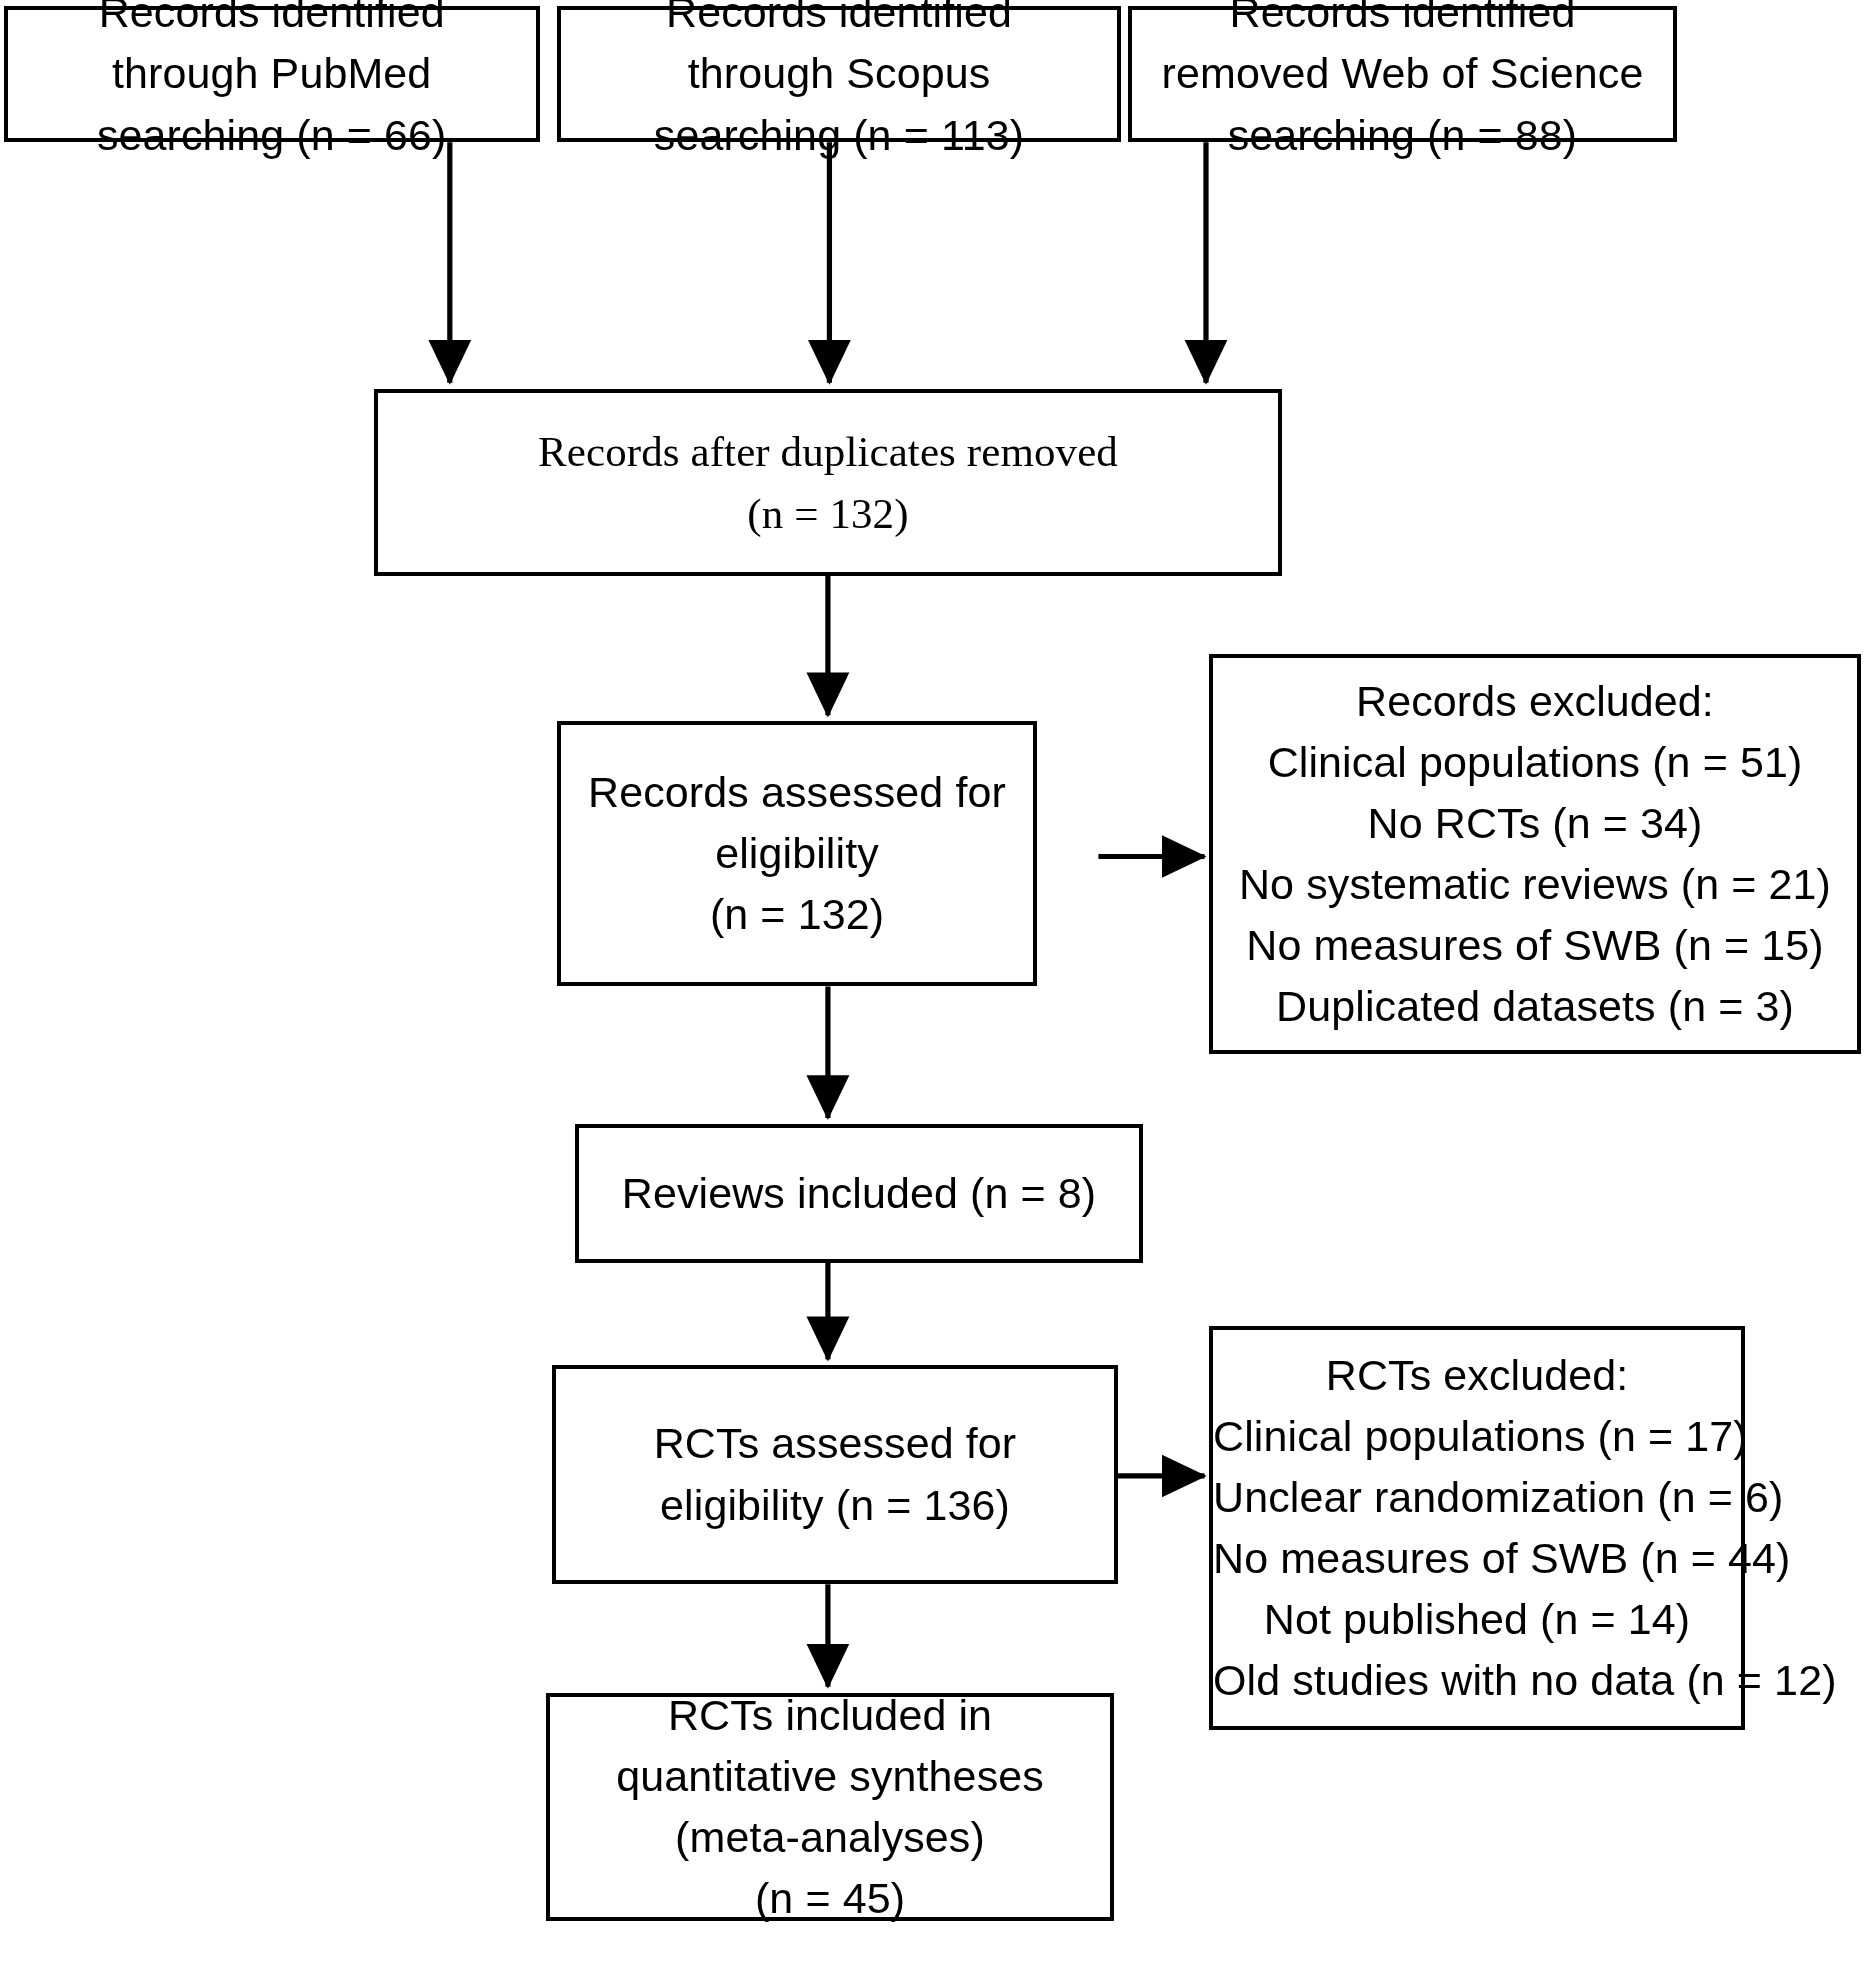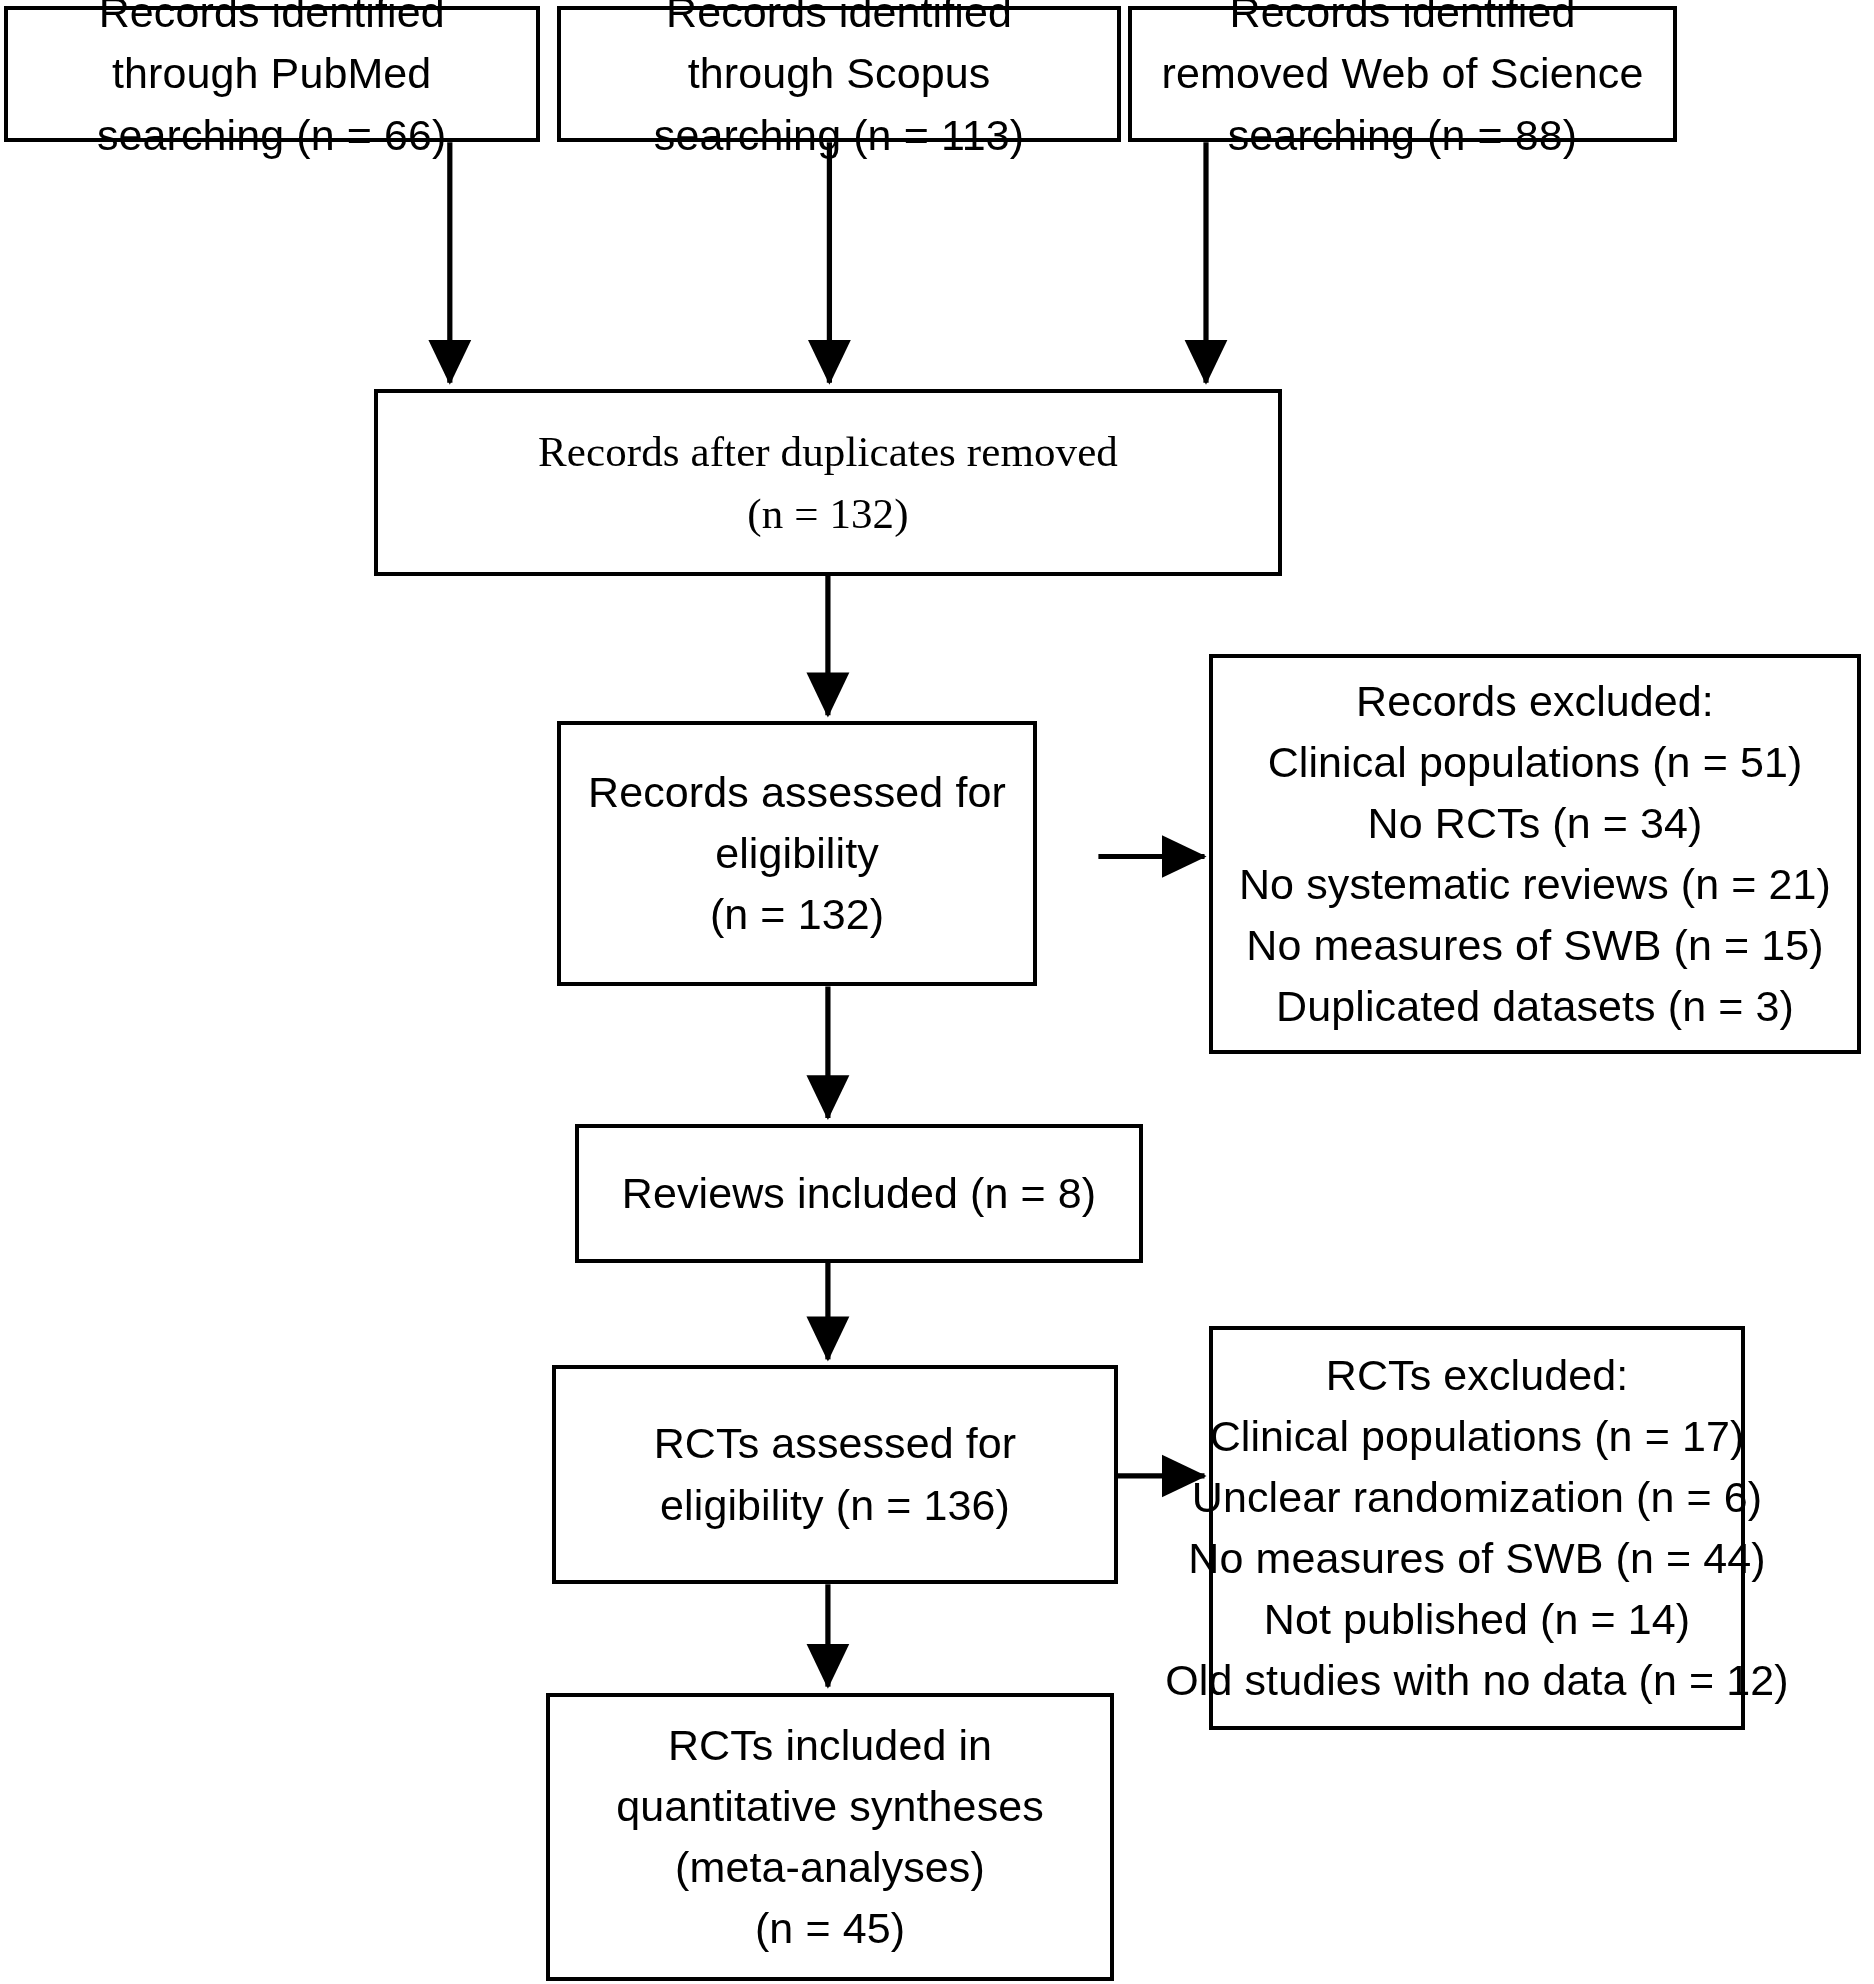--- a/index.html
+++ b/index.html
@@ -16,21 +16,20 @@
     color: #000000;
     overflow: hidden;
   }
   .node {
     position: absolute;
     box-sizing: border-box;
     border: 4.5px solid #000000;
     background: #ffffff;
     display: flex;
     flex-direction: column;
-    align-items: center;
     justify-content: center;
     text-align: center;
   }
   .node .line {
     display: block;
     white-space: nowrap;
     font-size: 43px;
     line-height: 1.42;
     font-weight: 400;
     letter-spacing: 0.1px;
@@ -47,21 +46,21 @@
   
   #n-pubmed      { left: 3.7px;    top: 6px;    width: 536px;  height: 136px; }
   #n-scopus      { left: 557px;  top: 6px;    width: 564px;  height: 136px; }
   #n-wos         { left: 1128px; top: 6px;    width: 549px;  height: 136px; }
   #n-dupes       { left: 374px;  top: 389px;  width: 908px; height: 187px; font-family: Liberation Serif, serif; }
   #n-assessed    { left: 557px;  top: 721px;  width: 480px;  height: 265px; }
   #n-excl-rec    { left: 1209px; top: 654px;  width: 652px;  height: 400px; }
   #n-reviews     { left: 546px;  top: 1124px; width: 568px;  height: 139px; margin-left: 29px; }
   #n-rcts-assess { left: 552px;  top: 1365px; width: 566px;  height: 219px; }
   #n-excl-rcts   { left: 1209px; top: 1326px; width: 536px;  height: 404px; }
-  #n-included    { left: 546px;  top: 1693px; width: 568px;  height: 288px; }
+  #n-included    { left: 546px;  top: 1693px; width: 568px;  height: 228px; }
 </style>
 </head>
 <body>
 
 <div id="canvas">
 
   <svg class="edges" viewBox="0 0 2508 2656" xmlns="http://www.w3.org/2000/svg">
     <defs>
       <marker id="arrowhead" markerWidth="9" markerHeight="9" refX="8.2" refY="4.5" orient="auto" markerUnits="strokeWidth">
         <path d="M0,0.4 L8.6,4.5 L0,8.6 z" fill="#000000"></path>

